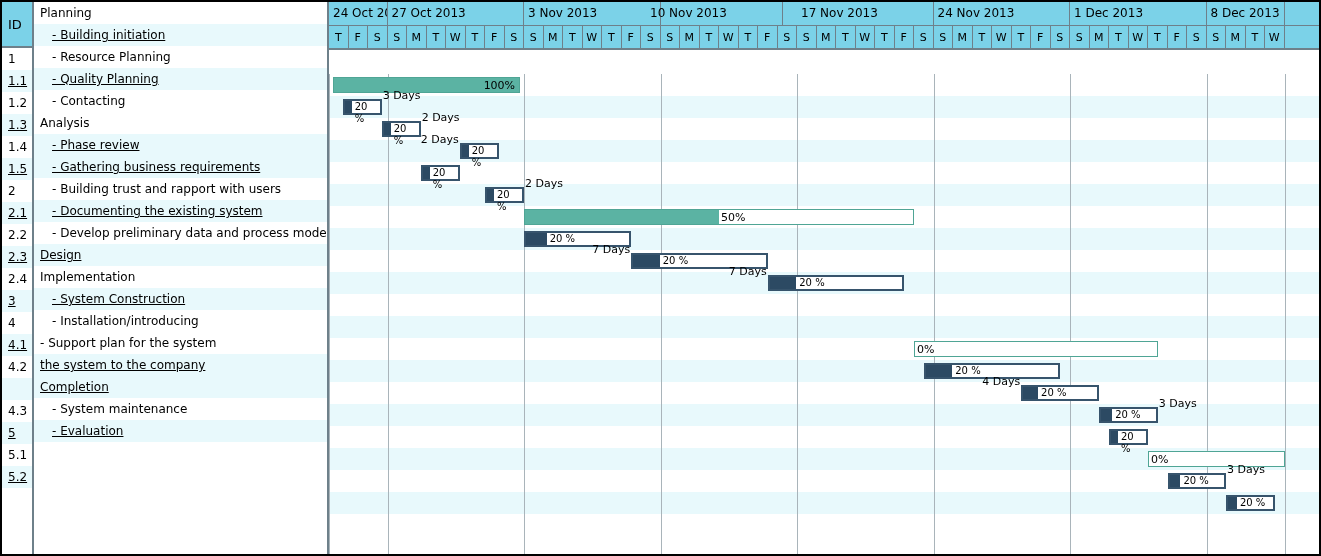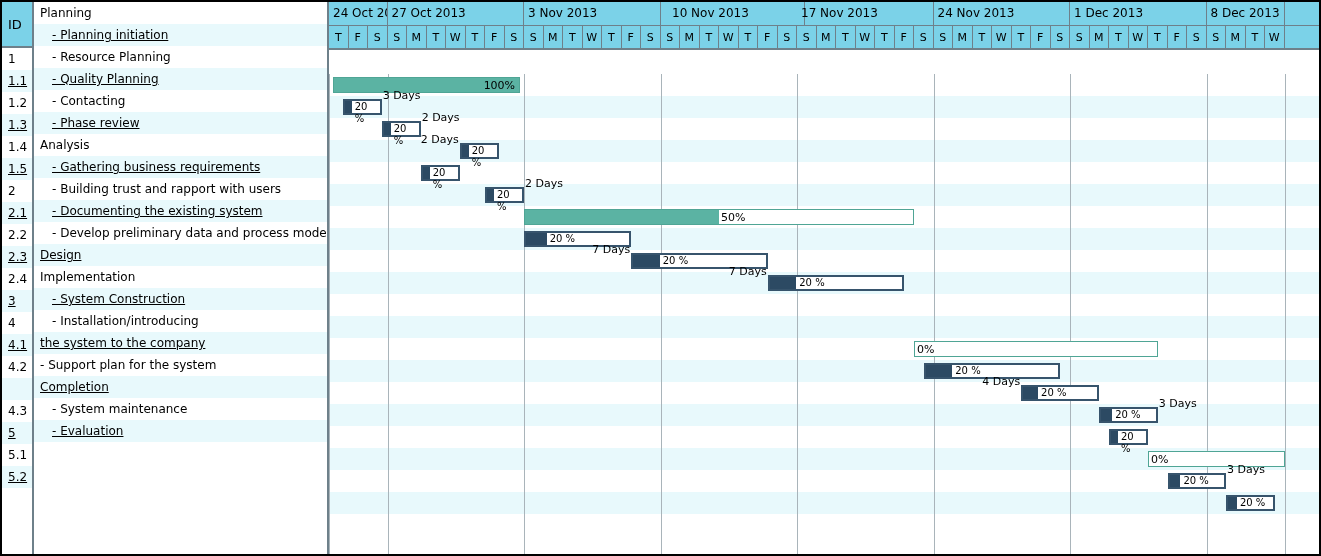--- a/index.html
+++ b/index.html
@@ -222,49 +222,49 @@
           <div class="row-cell">4.3</div>
           <div class="row-cell alt">5</div>
           <div class="row-cell">5.1</div>
           <div class="row-cell alt">5.2</div>
         </div>
     </div>
 
     <div class="col">
       <div class="rows" id="act-rows">
           <div class="row-cell">Planning</div>
-          <div class="row-cell alt indent">-  Planning initiation</div>
+          <div class="row-cell alt indent">-  Building initiation</div>
           <div class="row-cell indent">-  Resource Planning</div>
           <div class="row-cell alt indent">-  Quality Planning</div>
           <div class="row-cell indent">-  Contacting</div>
+          <div class="row-cell">Analysis</div>
           <div class="row-cell alt indent">-  Phase review</div>
-          <div class="row-cell">Analysis</div>
           <div class="row-cell alt indent">-  Gathering business requirements</div>
           <div class="row-cell indent">-  Building trust and rapport with users</div>
           <div class="row-cell alt indent">-  Documenting the existing system</div>
           <div class="row-cell indent">-  Develop preliminary data and process models</div>
           <div class="row-cell alt">Design</div>
           <div class="row-cell">Implementation</div>
           <div class="row-cell alt indent">-  System Construction</div>
           <div class="row-cell indent">-  Installation/introducing</div>
+          <div class="row-cell">- Support plan for the system</div>
           <div class="row-cell alt">the system to the company</div>
-          <div class="row-cell">- Support plan for the system</div>
           <div class="row-cell alt">Completion</div>
           <div class="row-cell indent">-  System maintenance</div>
           <div class="row-cell alt indent">-  Evaluation</div>
         </div>
     </div>
 
     <div class="timeline">
       <div class="tl-head">
         <div class="tl-head-weeks" id="tl-weeks">
             <div class="tl-week" style="left: 0px; width: 58.5px;">24 Oct 2013</div>
             <div class="tl-week" style="left: 58.5px; width: 136.5px;">27 Oct 2013</div>
             <div class="tl-week" style="left: 195px; width: 136.5px;">3 Nov 2013</div>
-            <div class="tl-week" style="left: 339px; width: 136.5px;">10 Nov 2013</div>
+            <div class="tl-week" style="left: 317px; width: 136.5px;">10 Nov 2013</div>
             <div class="tl-week" style="left: 468px; width: 136.5px;">17 Nov 2013</div>
             <div class="tl-week" style="left: 604.5px; width: 136.5px;">24 Nov 2013</div>
             <div class="tl-week" style="left: 741px; width: 136.5px;">1 Dec 2013</div>
             <div class="tl-week" style="left: 877.5px; width: 78px;">8 Dec 2013</div>
           </div>
         <div class="tl-head-days" id="tl-days">
             <div class="tl-day" style="left: 0px; width: 19.5px;">T</div>
             <div class="tl-day" style="left: 19.5px; width: 19.5px;">F</div>
             <div class="tl-day" style="left: 39px; width: 19.5px;">S</div>
             <div class="tl-day" style="left: 58.5px; width: 19.5px;">S</div>

